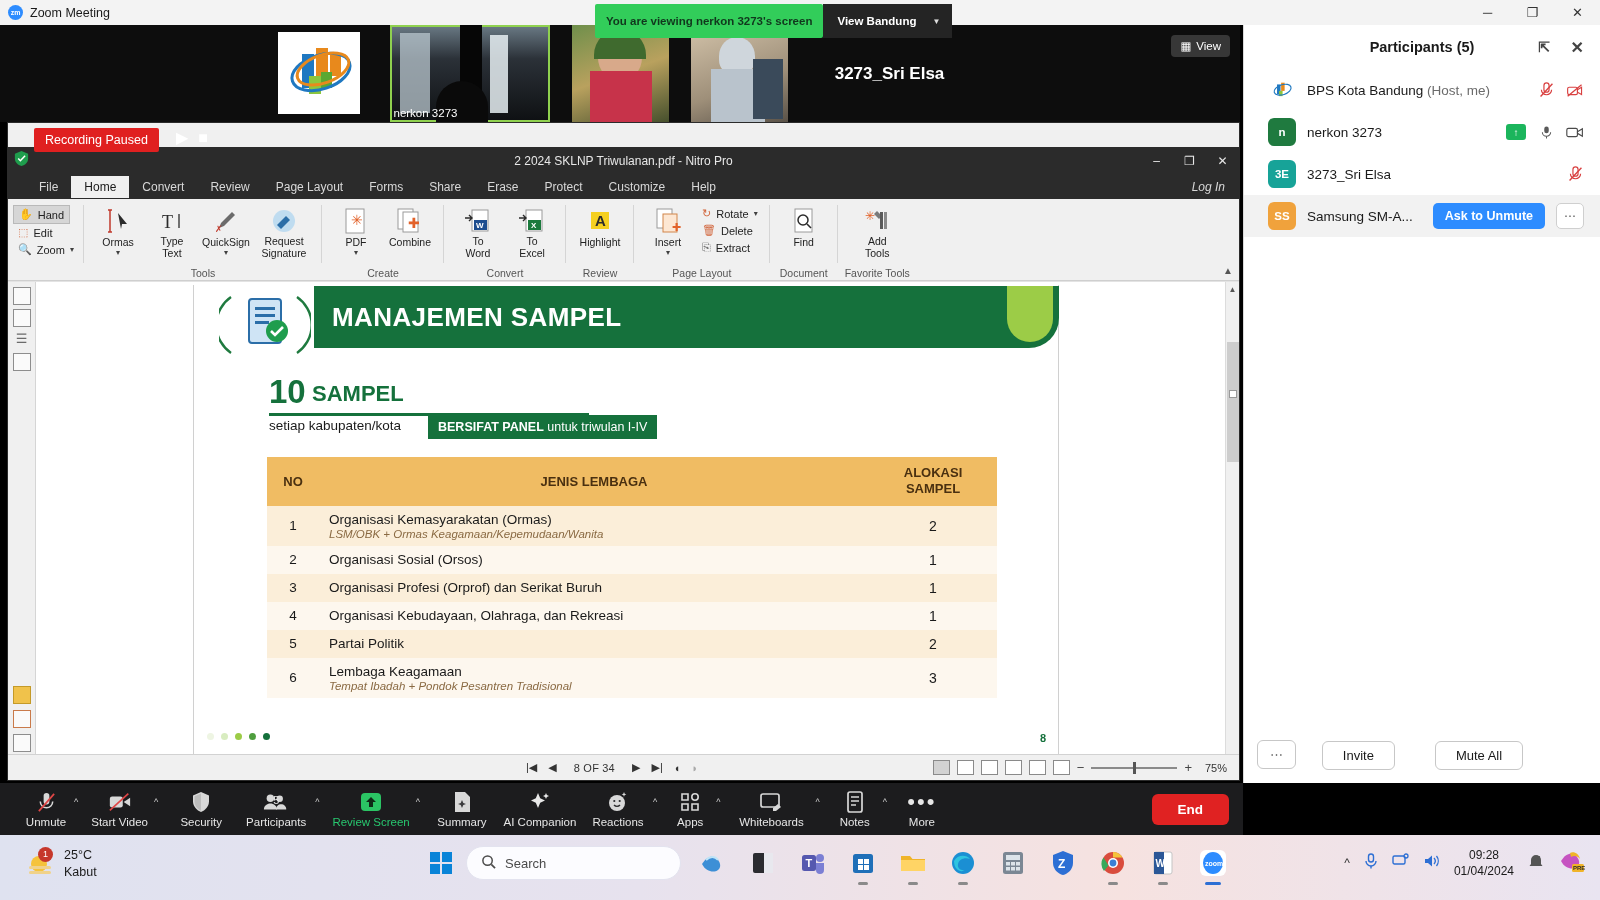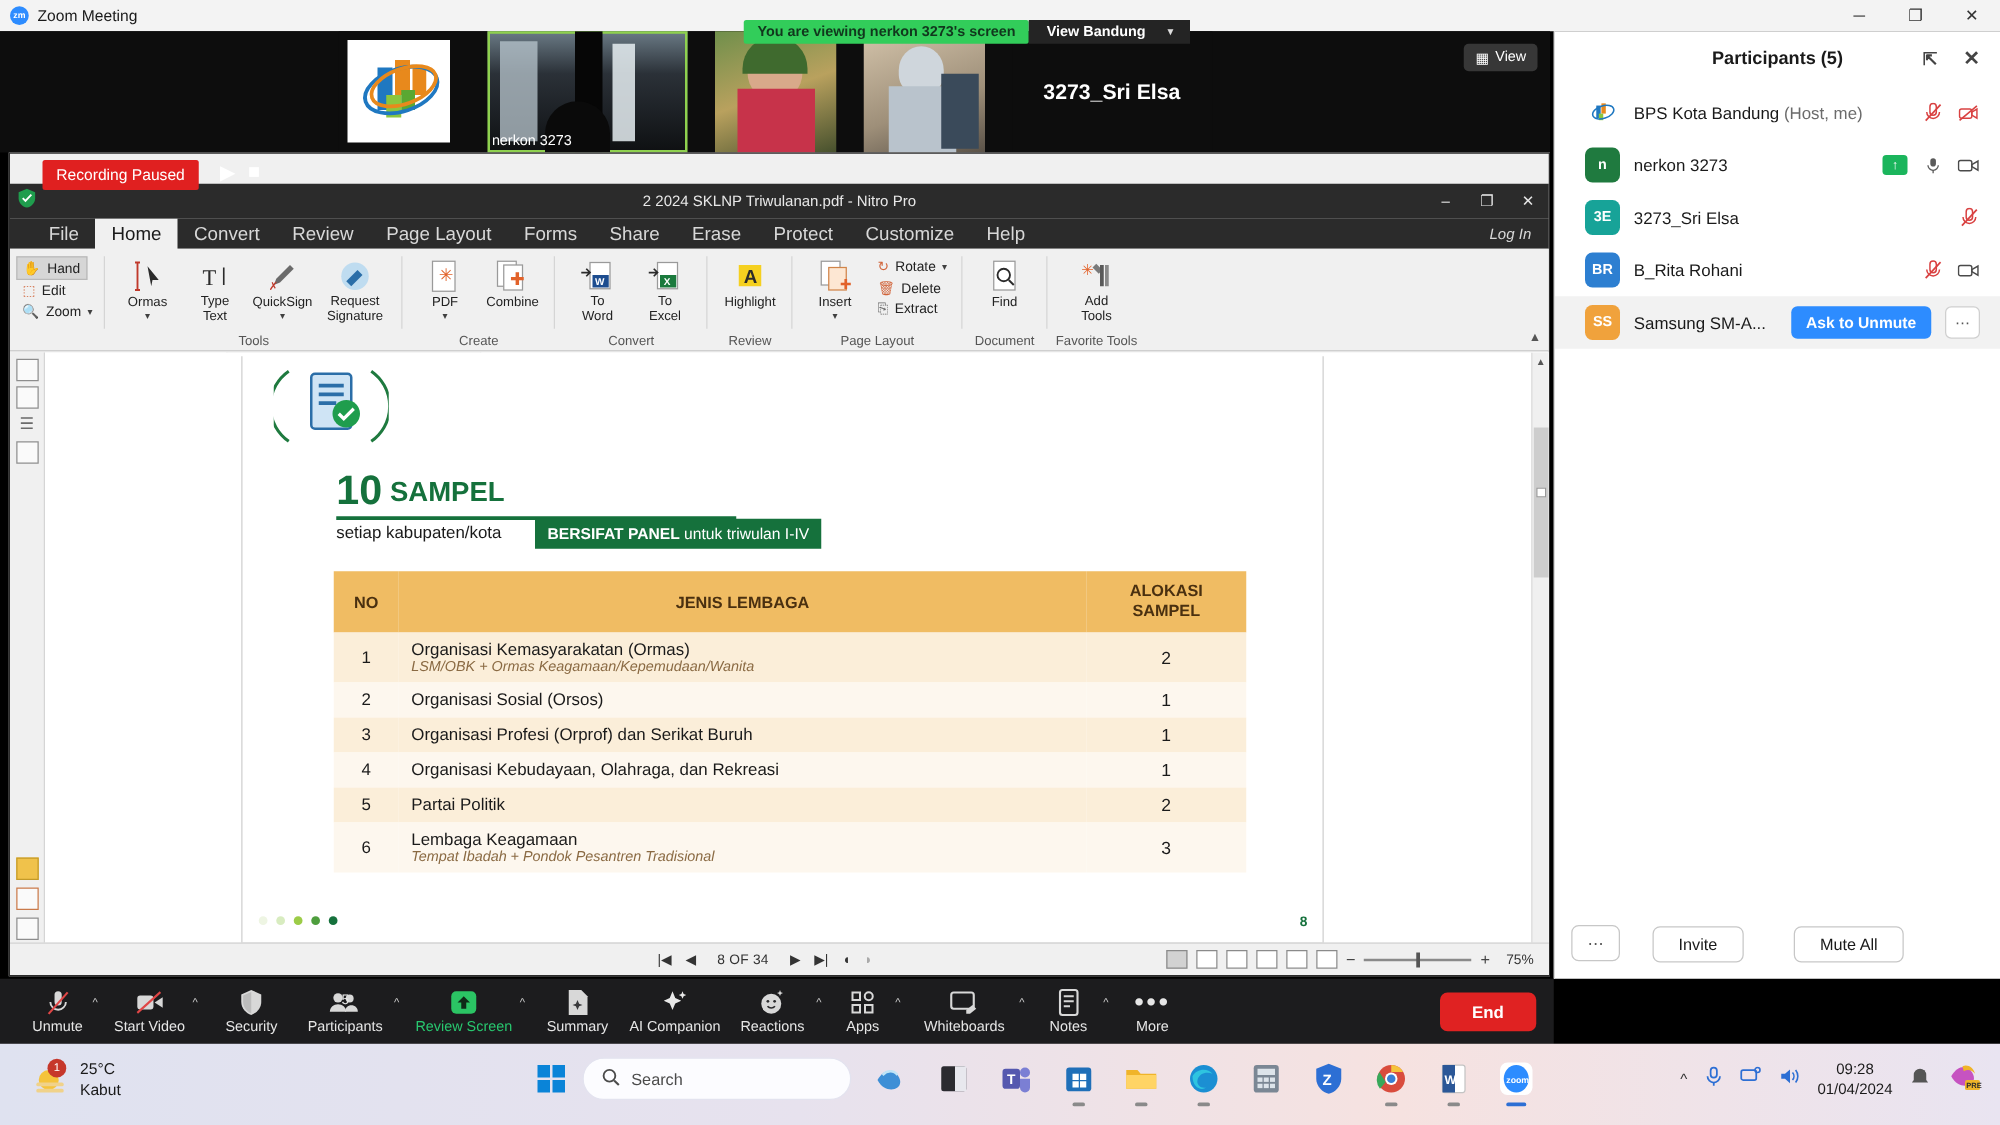--- a/index.html
+++ b/index.html
@@ -19,21 +19,21 @@
     width: 15px; height: 15px; border-radius: 50%;
     background: #2d8cff; color: #fff; font-size: 7px; font-weight: bold;
     display: flex; align-items: center; justify-content: center;
   }
   .zoom-title { font-size: 12.5px; color: #1a1a1a; }
   .win-ctrls { position: absolute; right: 0; top: 0; height: 25px; display: flex; }
   .win-btn { width: 45px; height: 25px; display: flex; align-items: center; justify-content: center;
              font-size: 13px; color: #333; }
 
   .viewing-bar {
-    position: absolute; top: 16px; left: 595px; height: 19px;
+    position: absolute; top: 4px; left: 595px; height: 34px;
     display: flex; align-items: stretch; z-index: 20;
   }
   .viewing-pill {
     background: #32cd5a; color: #11371d; font-size: 11.5px; font-weight: bold;
     display: flex; align-items: center; padding: 0 11px; border-radius: 2px;
   }
   .view-options {
     background: #242424; color: #fff; font-size: 11.5px; font-weight: bold;
     display: flex; align-items: center; gap: 16px; padding: 0 12px 0 14px;
   }
@@ -110,21 +110,21 @@
     position: absolute; left: 26px; top: 5px; background: #e02020; color: #fff;
     font-size: 12.5px; padding: 5px 11px; border-radius: 2px; z-index: 30;
   }
   .rec-ctrl { position: absolute; left: 168px; top: 5px; display: flex; gap: 10px; z-index: 30;
               align-items: center; color: #fff; }
   .qat { position: absolute; left: 5px; top: 3px; display: flex; gap: 4px; align-items: center; z-index: 10; }
   .qat-ic { width: 17px; height: 17px; }
 
   .nitro-menu { height: 24px; background: #2b2b2b; display: flex; align-items: center;
                 padding-left: 18px; gap: 0; position: relative; }
-  .nmi { font-size: 15px; color: #d8d8d8; padding: 4px 13px; }
+  .nmi { font-size: 12px; color: #d8d8d8; padding: 4px 13px; }
   .nmi.active { background: #f0f0f0; color: #1a1a1a; }
   .nitro-menu .login { position: absolute; right: 14px; font-size: 12px; color: #d8d8d8; font-style: italic; }
 
   .ribbon { height: 82px; background: #f0f0f0; display: flex; position: relative;
             border-bottom: 1px solid #cfcfcf; }
   .rgrp { display: flex; flex-direction: column; align-items: center; position: relative;
           padding: 0 7px; height: 82px; }
   .rgrp::after { content: ""; position: absolute; right: 0; top: 6px; bottom: 18px; width: 1px; background: #d5d5d5; }
   .rgrp.nosep::after { display: none; }
   .rgrp-items { display: flex; flex: 1; align-items: flex-start; padding-top: 4px; }
@@ -399,39 +399,20 @@
         <span class="ic">
           <svg width="17" height="17" viewBox="0 0 20 20">
               <path d="M7 4a3 3 0 016 0v5a3 3 0 01-6 0z" fill="none" stroke="#d94141" stroke-width="1.4"></path>
               <path d="M4 9a6 6 0 0012 0" fill="none" stroke="#d94141" stroke-width="1.4"></path>
               <line x1="3" y1="17" x2="17" y2="2" stroke="#d94141" stroke-width="1.6"></line>
             </svg>
         </span>
       </span>
     </div>
 
-    <div class="p-row">
-      <span class="avatar" style="background:#2d7fd1">BR</span>
-      <span class="p-name">B_Rita Rohani</span>
-      <span class="p-icons">
-        <span class="ic">
-          <svg width="17" height="17" viewBox="0 0 20 20">
-              <path d="M7 4a3 3 0 016 0v5a3 3 0 01-6 0z" fill="none" stroke="#d94141" stroke-width="1.4"></path>
-              <path d="M4 9a6 6 0 0012 0" fill="none" stroke="#d94141" stroke-width="1.4"></path>
-              <line x1="3" y1="17" x2="17" y2="2" stroke="#d94141" stroke-width="1.6"></line>
-            </svg>
-        </span>
-        <span class="ic">
-          <svg width="19" height="15" viewBox="0 0 22 16">
-              <rect x="1" y="3" width="13" height="10" rx="2" fill="none" stroke="#4a4a4a" stroke-width="1.4"></rect>
-              <path d="M14 7l6-3.5v9L14 9z" fill="none" stroke="#4a4a4a" stroke-width="1.4"></path>
-            </svg>
-        </span>
-      </span>
-    </div>
 
     <div class="p-row sel">
       <span class="avatar" style="background:#f0a23c">SS</span>
       <span class="p-name" style="flex:0 0 auto">Samsung SM-A...</span>
       <button class="ask-btn" style="margin-left:auto">Ask to Unmute</button>
       <span class="more-btn">⋯</span>
     </div>
 
     <div class="part-foot">
       <button class="pf-btn">Invite</button>
@@ -722,20 +703,24 @@
               <path d="M78 10a34 34 0 010 56" fill="none" stroke="#1f7a3f" stroke-width="2.4"></path>
               <rect x="30" y="12" width="32" height="44" rx="3" fill="#cfe4f5" stroke="#2b6ea8" stroke-width="2"></rect>
               <rect x="36" y="20" width="20" height="3" fill="#2b6ea8"></rect>
               <rect x="36" y="27" width="20" height="3" fill="#2b6ea8"></rect>
               <rect x="36" y="34" width="14" height="3" fill="#2b6ea8"></rect>
               <circle cx="58" cy="44" r="11" fill="#1f9d4d"></circle>
               <path d="M52 44l4 4 8-8" stroke="#fff" stroke-width="2.6" fill="none"></path>
             </svg>
           </div>
 
+          <div class="slide-head">
+            <h1>MANAJEMEN SAMPEL</h1>
+            <div class="leaf"></div>
+          </div>
 
           <div class="num10">10</div>
           <div class="sampel">SAMPEL</div>
           <div class="hrule"></div>
           <div class="kabkota">setiap kabupaten/kota</div>
           <div class="panel-chip">
             <b>BERSIFAT PANEL</b><span> untuk triwulan I-IV</span>
           </div>
 
           <table class="sample">

